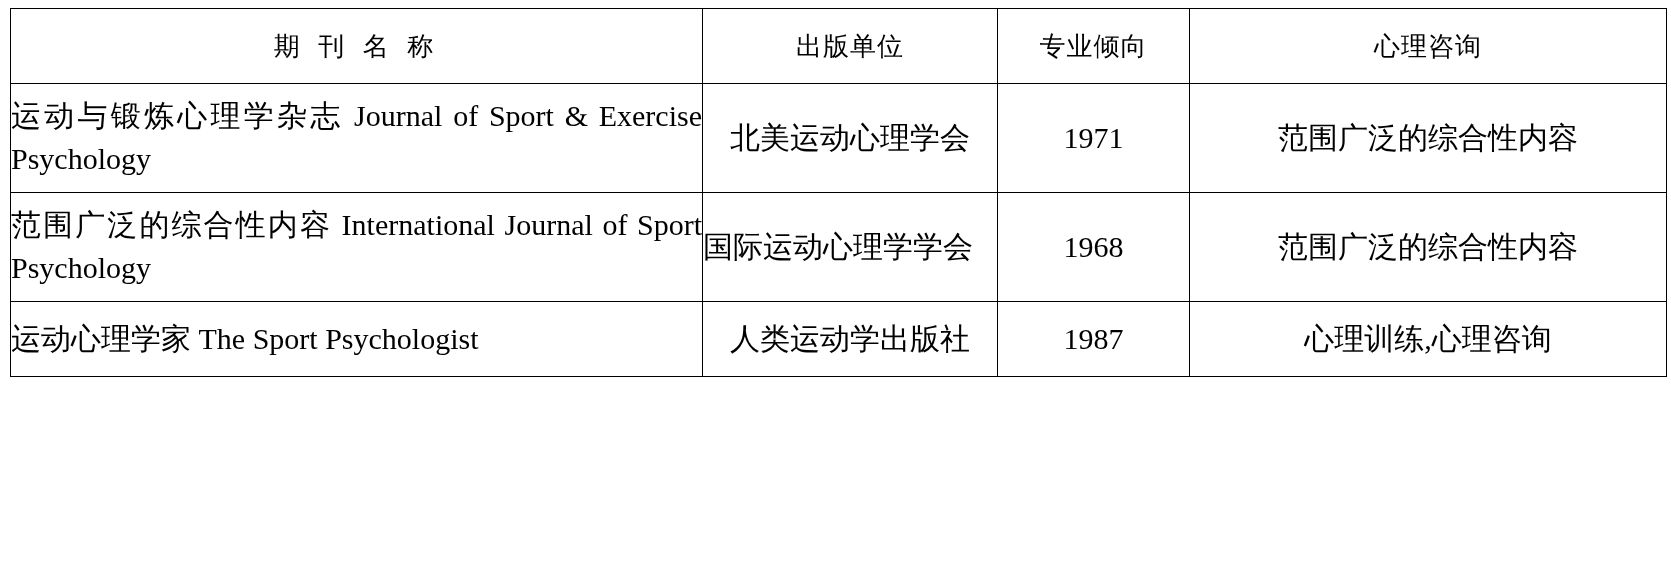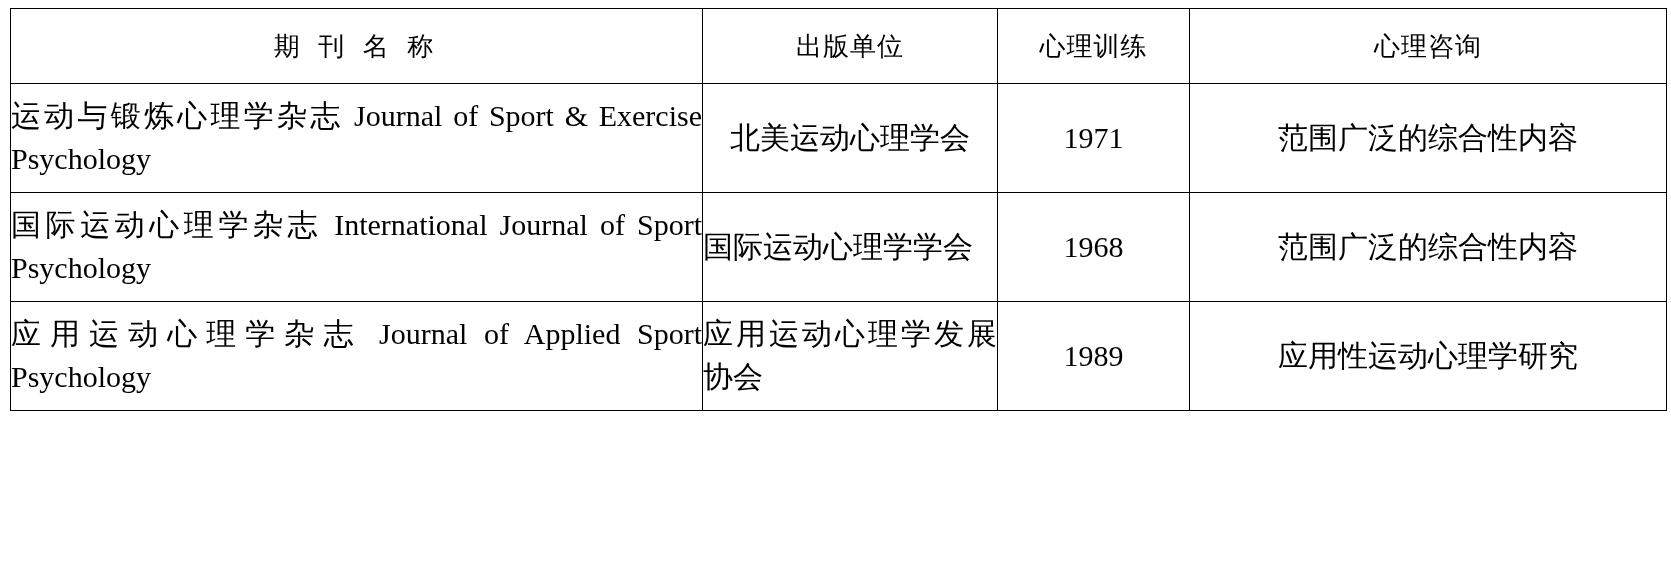--- a/index.html
+++ b/index.html
@@ -86,38 +86,38 @@
     <colgroup>
       <col class="c-name">
       <col class="c-pub">
       <col class="c-year">
       <col class="c-field">
     </colgroup>
     <thead>
       <tr>
         <th class="head-cell">期 刊 名 称</th>
         <th class="head-cell tight">出版单位</th>
-        <th class="head-cell tight">心理训练</th>
+        <th class="head-cell tight">专业倾向</th>
         <th class="head-cell tight">心理咨询</th>
       </tr>
     </thead>
     <tbody>
       <tr class="row-tall">
         <td class="cell justify">运动与锻炼心理学杂志 Journal of Sport &amp; Exercise Psychology</td>
         <td class="cell center">北美运动心理学会</td>
         <td class="cell center">1971</td>
         <td class="cell center">范围广泛的综合性内容</td>
       </tr>
       <tr class="row-tall">
-        <td class="cell justify">国际运动心理学杂志 International Journal of Sport Psychology</td>
+        <td class="cell justify">范围广泛的综合性内容 International Journal of Sport Psychology</td>
         <td class="cell spread">国际运动心理学学会</td>
         <td class="cell center">1968</td>
         <td class="cell center">范围广泛的综合性内容</td>
       </tr>
-      <tr class="row-tall">
-        <td class="cell justify">应用运动心理学杂志 Journal of Applied Sport Psychology</td>
-        <td class="cell spread">应用运动心理学发展协会</td>
-        <td class="cell center">1989</td>
-        <td class="cell center">应用性运动心理学研究</td>
+      <tr class="row-short">
+        <td class="cell">运动心理学家 The Sport Psychologist</td>
+        <td class="cell center">人类运动学出版社</td>
+        <td class="cell center">1987</td>
+        <td class="cell center">心理训练,心理咨询</td>
       </tr>
     </tbody>
   </table>
 </div>
 
 </body></html>

